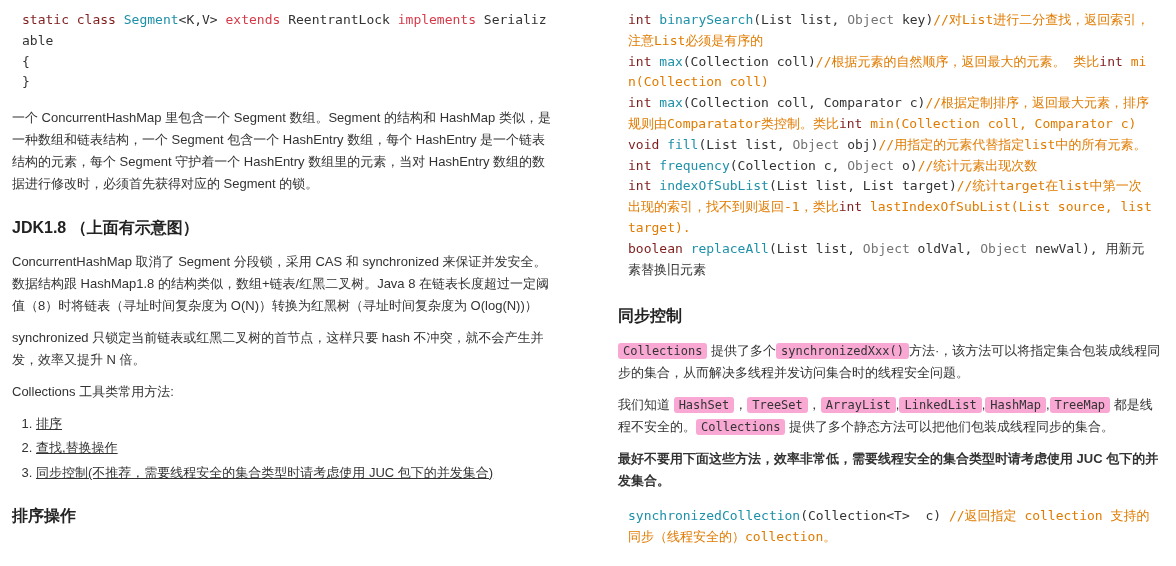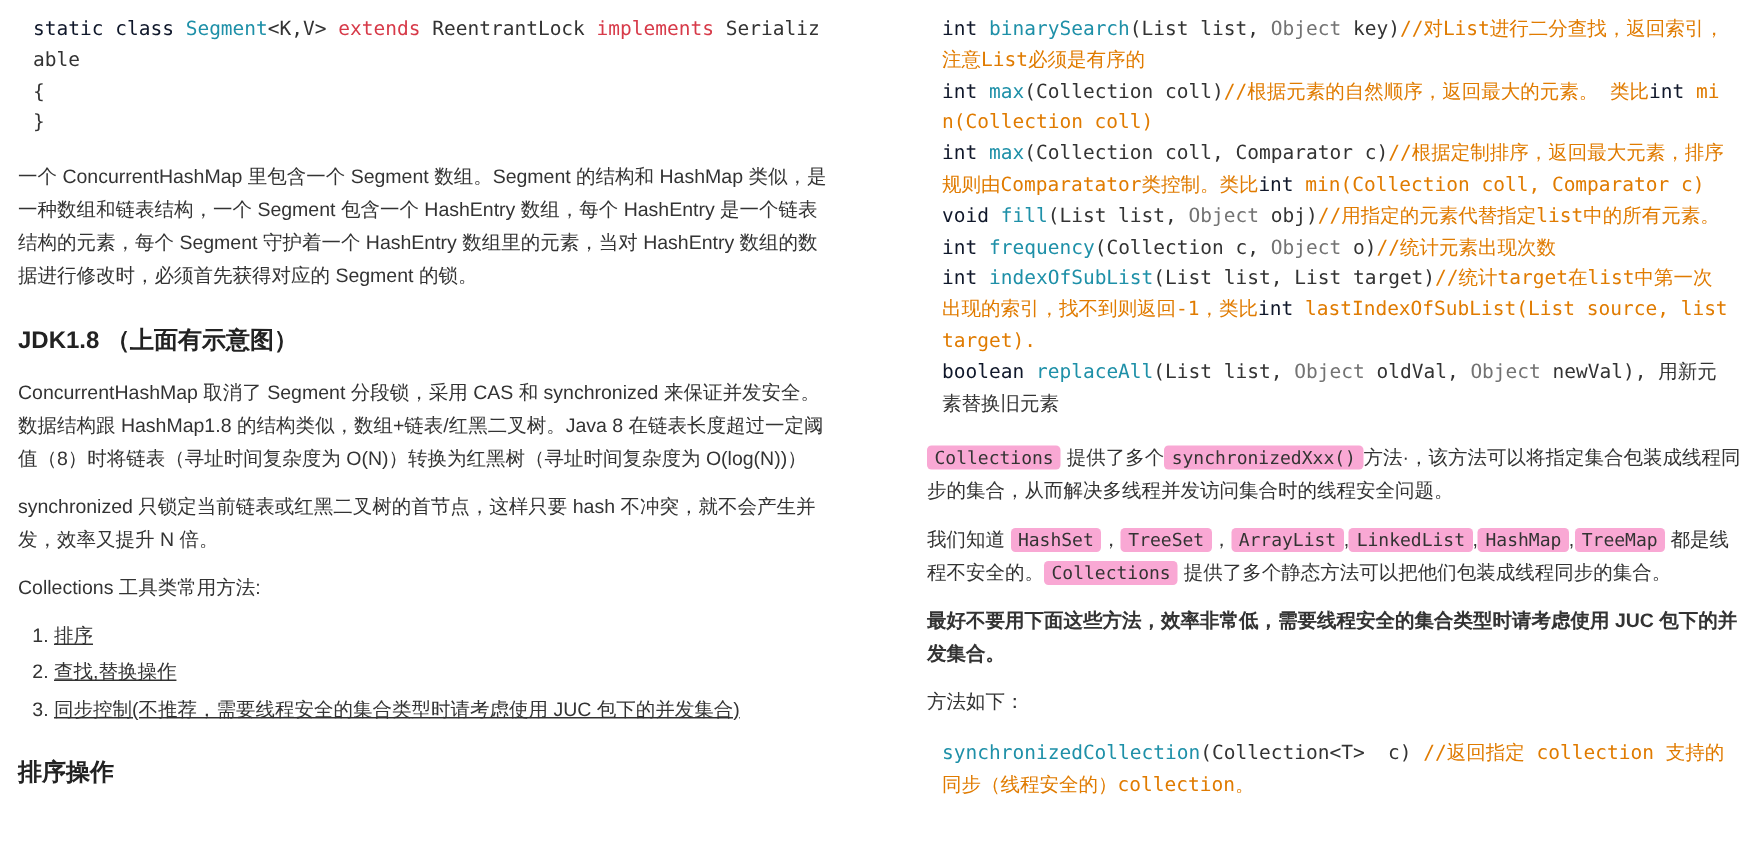--- a/index.html
+++ b/index.html
@@ -24,21 +24,21 @@
   pre.codeblock {
     font-family: Consolas, Monaco, monospace;
     font-size: 13px;
     line-height: 1.6;
     padding: 4px 10px;
     border-radius: 4px;
     white-space: pre-wrap;
     word-break: break-all;
     margin: 6px 0;
   }
-  .kw-blue { color: #0f172a; }
+  .kw-blue { color: #7f1d1d; }
   .kw-teal { color: #1e90a8; }
   .kw-red { color: #d73a49; }
   .kw-green { color: #737373; }
   .comment { color: #e07b00; }
   p { margin: 10px 0; color: #333; }
   h3 { font-size: 16px; font-weight: bold; margin: 18px 0 10px; color: #222; }
   h2 { font-size: 18px; font-weight: bold; margin: 20px 0 12px; color: #222; }
   ol { margin: 8px 0 8px 24px; }
   ol li { margin: 2px 0; text-decoration: underline; }
   code.inline {
@@ -81,30 +81,30 @@
 <div class="col col-right">
 
   <pre class="codeblock"><span class="kw-blue">int</span> <span class="kw-teal">binarySearch</span><span>(List list, </span><span class="kw-green">Object</span><span> key)</span><span class="comment">//对List进行二分查找，返回索引，注意List必须是有序的</span>
 <span class="kw-blue">int</span> <span class="kw-teal">max</span><span>(Collection coll)</span><span class="comment">//根据元素的自然顺序，返回最大的元素。 类比</span><span class="kw-blue">int</span><span class="comment"> min(Collection coll)</span>
 <span class="kw-blue">int</span> <span class="kw-teal">max</span><span>(Collection coll, Comparator c)</span><span class="comment">//根据定制排序，返回最大元素，排序规则由Comparatator类控制。类比</span><span class="kw-blue">int</span><span class="comment"> min(Collection coll, Comparator c)</span>
 <span class="kw-blue">void</span> <span class="kw-teal">fill</span><span>(List list, </span><span class="kw-green">Object</span><span> obj)</span><span class="comment">//用指定的元素代替指定list中的所有元素。</span>
 <span class="kw-blue">int</span> <span class="kw-teal">frequency</span><span>(Collection c, </span><span class="kw-green">Object</span><span> o)</span><span class="comment">//统计元素出现次数</span>
 <span class="kw-blue">int</span> <span class="kw-teal">indexOfSubList</span><span>(List list, List target)</span><span class="comment">//统计target在list中第一次出现的索引，找不到则返回-1，类比</span><span class="kw-blue">int</span><span class="comment"> lastIndexOfSubList</span><span class="comment">(List source, list target).</span>
 <span class="kw-blue">boolean</span> <span class="kw-teal">replaceAll</span><span>(List list, </span><span class="kw-green">Object</span><span> oldVal, </span><span class="kw-green">Object</span><span> newVal)</span><span>, 用新元素替换旧元素</span></pre>
 
+  <h3>同步控制</h3>
 
   <p>
     <code class="inline">Collections</code><span> 提供了多个</span><code class="inline">synchronizedXxx()</code><span>方法·，该方法可以将指定集合包装成线程同步的集合，从而解决多线程并发访问集合时的线程安全问题。</span>
   </p>
 
   <p>
     <span>我们知道 </span><code class="inline">HashSet</code><span>，</span><code class="inline">TreeSet</code><span>，</span><code class="inline">ArrayList</code><span>,</span><code class="inline">LinkedList</code><span>,</span><code class="inline">HashMap</code><span>,</span><code class="inline">TreeMap</code><span> 都是线程不安全的。</span><code class="inline">Collections</code><span> 提供了多个静态方法可以把他们包装成线程同步的集合。</span>
   </p>
 
   <p><strong class="bold">最好不要用下面这些方法，效率非常低，需要线程安全的集合类型时请考虑使用 JUC 包下的并发集合。</strong></p>
 
-  <p>方法如下：</p>
 
   <pre class="codeblock"><span class="kw-teal">synchronizedCollection</span><span>(Collection&lt;T&gt;  c) </span><span class="comment">//返回指定 collection 支持的同步（线程安全的）collection。</span>
 
 </pre>
 
 </div>
 
 </body></html>

